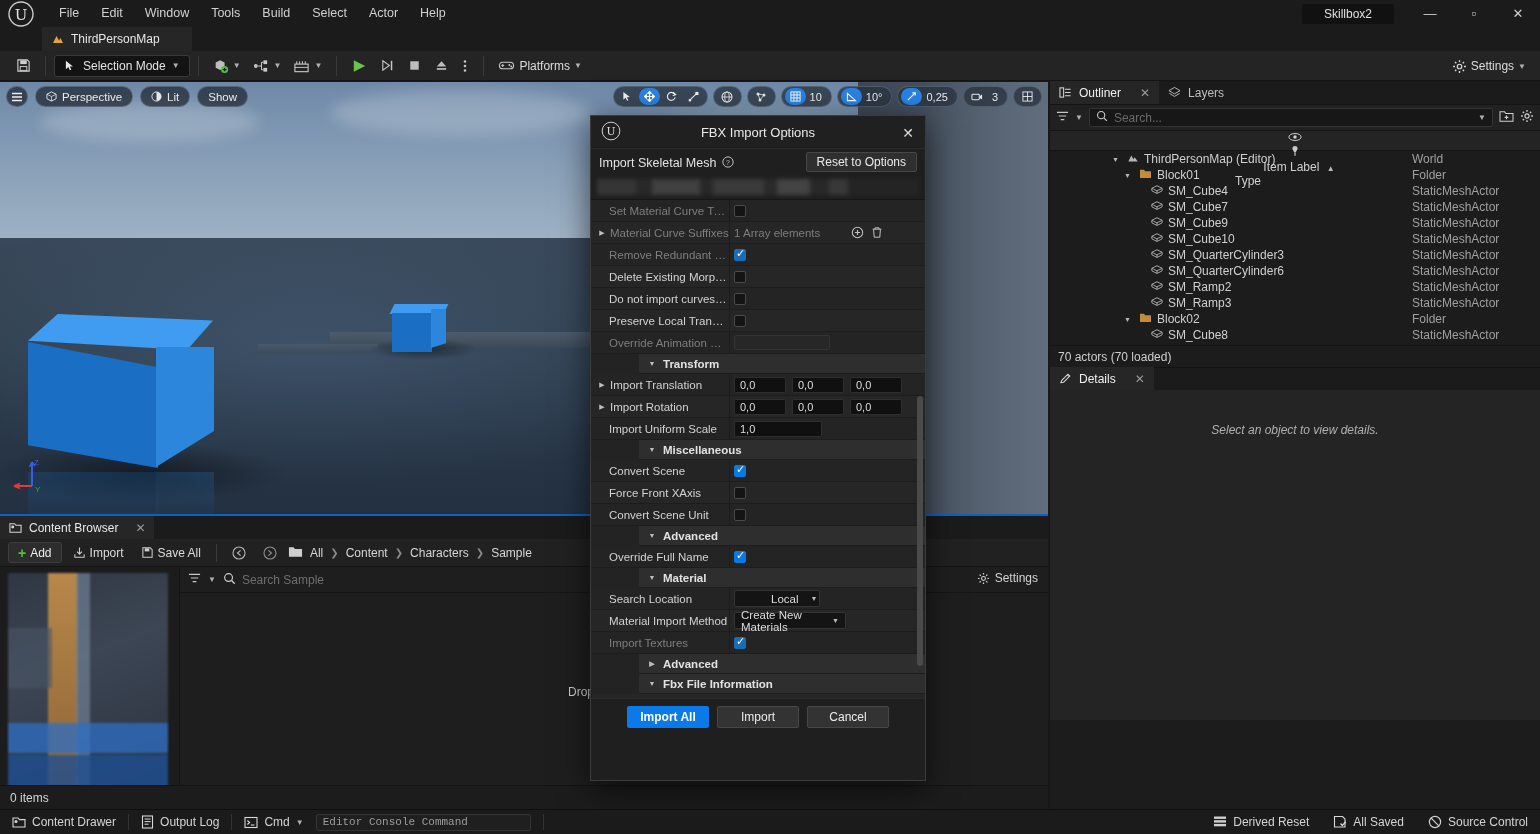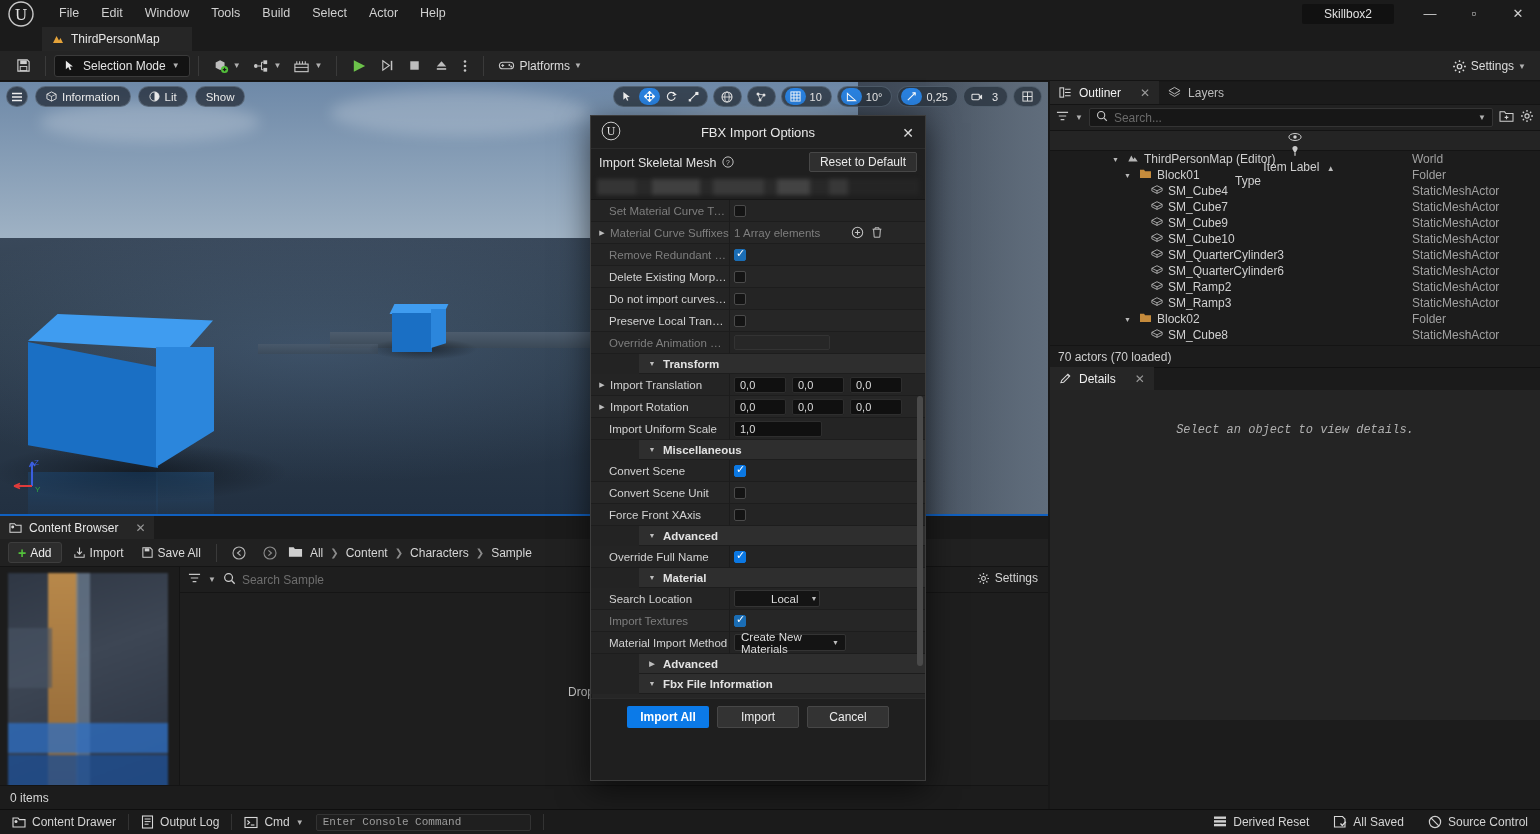--- a/index.html
+++ b/index.html
@@ -105,21 +105,21 @@
   .out-head .c-label { flex:1; padding-left:8px; }
   .out-head .c-type { width:128px; padding-left:4px; }
   .out-rows { height:194px; overflow:hidden; }
   .orow { height:16px; display:flex; align-items:center; font-size:12px; color:#cfcfcf; }
   .orow .lbl { flex:1; display:flex; align-items:center; gap:5px; }
   .orow .typ { width:128px; color:#a0a0a0; }
   .tri { width:10px; font-size:7px; color:#b8b8b8; display:inline-block; }
   .out-footer { height:22px; display:flex; align-items:center; padding-left:8px; font-size:12px; color:#cecece; background:#1c1c1c; border-top:1px solid #141414; }
   .det-tabrow { height:23px; background:#1b1b1b; display:flex; align-items:flex-end; border-top:1px solid #111; }
   .det-body { height:330px; background:#242424; position:relative; }
-  .det-empty { position:absolute; left:0; right:0; top:33px; text-align:center; font-size:12px; color:#b0b0b0; font-style:italic;font-family:Liberation Mono, monospace; }
+  .det-empty { position:absolute; left:0; right:0; top:33px; text-align:center; font-size:12px; color:#b0b0b0; font-style:italic; }
 
   
   .statusbar { position:absolute; left:0; bottom:0; width:1540px; height:25px; background:#1b1b1b; border-top:1px solid #0e0e0e; display:flex; align-items:center; }
   .sb-item { display:flex; align-items:center; gap:6px; padding:0 12px; height:25px; font-size:12px; color:#d4d4d4; }
   .sb-div { width:1px; height:16px; background:#333; }
   .cmd-input { background:#1f1f1f; border:1px solid #333; border-radius:2px; height:17px; width:215px; padding:0 6px; color:#9c9c9c; font-family:"Liberation Mono", monospace; font-size:11px; display:flex; align-items:center; }
   .sb-right { position:absolute; right:0; bottom:0; height:25px; display:flex; align-items:center; }
 
   
   .modal { position:absolute; left:590px; top:115px; width:336px; height:666px; background:#1f1f1f; border:1px solid #3c3c3c; box-shadow:0 8px 30px rgba(0,0,0,0.6); display:flex; flex-direction:column; }
@@ -332,21 +332,21 @@
             <g stroke="#eee" stroke-width="1.4">
               <path d="M1 1.5h10M1 5h10M1 8.5h10"></path>
             </g>
           </svg>
       </div>
       <div class="vp-pill">
         <svg width="11" height="11" viewBox="0 0 12 12">
             <path d="M1 3.5 L6 1 L11 3.5 L11 8.5 L6 11 L1 8.5 Z" fill="none" stroke="#e8e8e8" stroke-width="1"></path>
             <path d="M1 3.5 L6 6 L11 3.5 M6 6 V11" stroke="#e8e8e8" stroke-width="0.8" fill="none"></path>
           </svg>
-        <span>Information</span>
+        <span>Perspective</span>
       </div>
       <div class="vp-pill">
         <svg width="11" height="11" viewBox="0 0 12 12">
             <circle cx="6" cy="6" r="5" fill="none" stroke="#e8e8e8" stroke-width="1"></circle>
             <path d="M6 1 A5 5 0 0 1 6 11 Z" fill="#e8e8e8"></path>
           </svg>
         <span>Lit</span>
       </div>
       <div class="vp-pill">
         <span>Show</span>
@@ -822,21 +822,21 @@
       <span class="m-close">✕</span>
     </div>
     <div class="m-sub">
       <span class="lab">Import Skeletal Mesh</span>
       <span>
         <svg width="12" height="12" viewBox="0 0 14 14">
             <circle cx="7" cy="7" r="6" fill="none" stroke="#c9c9c9" stroke-width="1.1"></circle>
             <text x="7" y="10.3" font-size="8" fill="#c9c9c9" text-anchor="middle" font-family="Liberation Sans, sans-serif">?</text>
           </svg>
       </span>
-      <div class="reset-btn">Reset to Default</div>
+      <div class="reset-btn">Reset to Options</div>
     </div>
     <div class="blurred-row"></div>
     <div class="m-scroll" id="fbx-rows">
       <div class="prow">
           <div class="pname dim">Set Material Curve Type</div>
           <div class="pval">
             <span class="cbx"></span>
           </div>
         </div>
         <div class="prow">
@@ -925,27 +925,27 @@
           <span class="arr">▼</span>
           <span>Miscellaneous</span>
         </div>
         <div class="prow">
           <div class="pname">Convert Scene</div>
           <div class="pval">
             <span class="cbx on"></span>
           </div>
         </div>
         <div class="prow">
+          <div class="pname">Force Front XAxis</div>
+          <div class="pval">
+            <span class="cbx"></span>
+          </div>
+        </div>
+        <div class="prow">
           <div class="pname">Convert Scene Unit</div>
-          <div class="pval">
-            <span class="cbx"></span>
-          </div>
-        </div>
-        <div class="prow">
-          <div class="pname">Force Front XAxis</div>
           <div class="pval">
             <span class="cbx"></span>
           </div>
         </div>
         <div class="sechdr">
           <span class="arr">▼</span>
           <span>Advanced</span>
         </div>
         <div class="prow">
           <div class="pname">Override Full Name</div>
@@ -960,32 +960,32 @@
         <div class="prow">
           <div class="pname">Search Location</div>
           <div class="pval">
             <span class="dropdown d1">
               <span>Local</span>
               <span class="arr">▼</span>
             </span>
           </div>
         </div>
         <div class="prow">
-          <div class="pname dim">Import Textures</div>
-          <div class="pval">
-            <span class="cbx on dimon"></span>
-          </div>
-        </div>
-        <div class="prow">
           <div class="pname">Material Import Method</div>
           <div class="pval">
             <span class="dropdown d2">
               <span>Create New Materials</span>
               <span class="arr">▼</span>
             </span>
+          </div>
+        </div>
+        <div class="prow">
+          <div class="pname dim">Import Textures</div>
+          <div class="pval">
+            <span class="cbx on dimon"></span>
           </div>
         </div>
         <div class="sechdr">
           <span class="arr">▶</span>
           <span>Advanced</span>
         </div>
         <div class="sechdr">
           <span class="arr">▼</span>
           <span>Fbx File Information</span>
         </div>
@@ -1023,21 +1023,21 @@
     <div class="sb-div"></div>
     <div class="sb-item">
       <svg width="14" height="13" viewBox="0 0 14 13">
           <rect x="1" y="1.5" width="12" height="10" fill="none" stroke="#d8d8d8" stroke-width="1.1"></rect>
           <path d="M3.4 4.5 L5.6 6.5 L3.4 8.5" fill="none" stroke="#d8d8d8" stroke-width="1.1"></path>
           <path d="M6.8 9h3.6" stroke="#d8d8d8" stroke-width="1.1"></path>
         </svg>
       <span>Cmd</span>
       <span class="caret">▼</span>
     </div>
-    <div class="cmd-input">Enter Console Command</div>
+    <div class="cmd-input">Editor Console Command</div>
     <div class="sb-div" style="margin-left:12px"></div>
   </div>
   <div class="sb-right">
     <div class="sb-item">
       <svg width="14" height="13" viewBox="0 0 14 13">
           <g fill="#d0d0d0">
             <rect x="1" y="1.5" width="12" height="2.4"></rect>
             <rect x="1" y="5.2" width="12" height="2.4"></rect>
             <rect x="1" y="8.9" width="12" height="2.4"></rect>
           </g>

